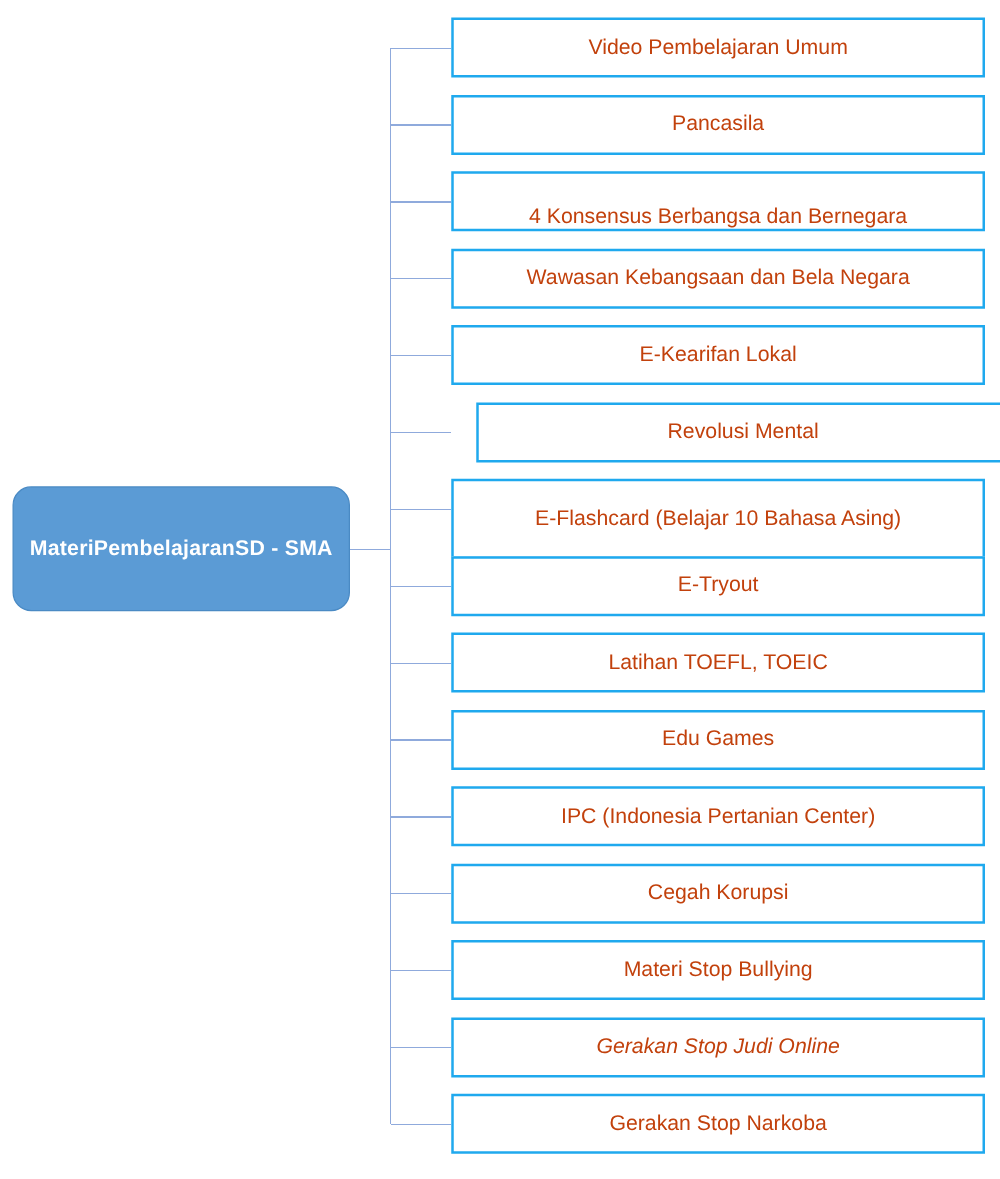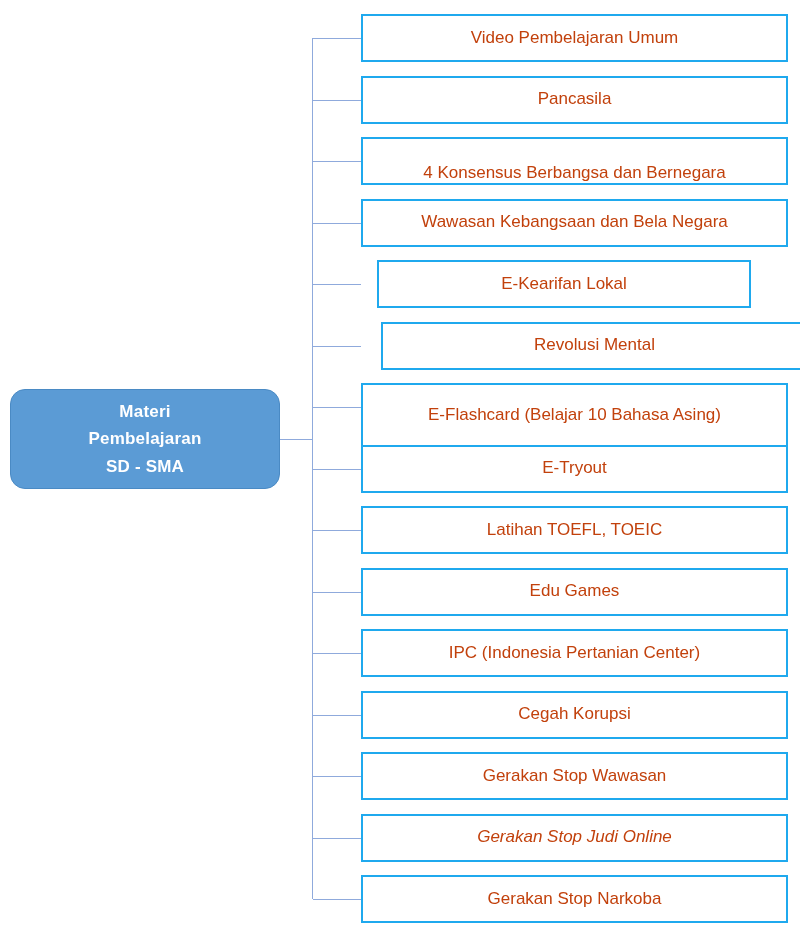--- a/index.html
+++ b/index.html
@@ -34,21 +34,20 @@
     position: absolute;
     left: 10px;
     top: 389px;
     width: 270px;
     height: 100px;
     box-sizing: border-box;
     background: #5B9BD5;
     border: 1px solid #4A8AC4;
     border-radius: 15px;
     display: flex;
-    flex-direction: column;
     align-items: center;
     justify-content: center;
     color: #ffffff;
     font-weight: bold;
     font-size: 17px;
     line-height: 1.6;
     text-align: center;
     letter-spacing: 0.2px;
     z-index: 3;
   }
@@ -115,21 +114,21 @@
       </div>
       <div class="child-node" style="top: 75.5px; left: 361px; width: 427px; height: 48px;">
         <span class="child-label">Pancasila</span>
       </div>
       <div class="child-node" style="top: 137px; left: 361px; width: 427px; height: 48px; align-items: flex-end;">
         <span class="child-label">4 Konsensus Berbangsa dan Bernegara</span>
       </div>
       <div class="child-node" style="top: 198.5px; left: 361px; width: 427px; height: 48px;">
         <span class="child-label">Wawasan Kebangsaan dan Bela Negara</span>
       </div>
-      <div class="child-node" style="top: 260px; left: 377px; width: 374px; height: 48px;">
+      <div class="child-node" style="top: 260px; left: 361px; width: 427px; height: 48px;">
         <span class="child-label">E-Kearifan Lokal</span>
       </div>
       <div class="child-node" style="top: 321.5px; left: 381px; width: 427px; height: 48px;">
         <span class="child-label">Revolusi Mental</span>
       </div>
       <div class="child-node" style="top: 383px; left: 361px; width: 427px; height: 64px;">
         <span class="child-label">E-Flashcard (Belajar 10 Bahasa Asing)</span>
       </div>
       <div class="child-node" style="top: 444.5px; left: 361px; width: 427px; height: 48px;">
         <span class="child-label">E-Tryout</span>
@@ -140,21 +139,21 @@
       <div class="child-node" style="top: 567.5px; left: 361px; width: 427px; height: 48px;">
         <span class="child-label">Edu Games</span>
       </div>
       <div class="child-node" style="top: 629px; left: 361px; width: 427px; height: 48px;">
         <span class="child-label">IPC (Indonesia Pertanian Center)</span>
       </div>
       <div class="child-node" style="top: 690.5px; left: 361px; width: 427px; height: 48px;">
         <span class="child-label">Cegah Korupsi</span>
       </div>
       <div class="child-node" style="top: 752px; left: 361px; width: 427px; height: 48px;">
-        <span class="child-label">Gerakan Stop Wawasan</span>
+        <span class="child-label">Materi Stop Bullying</span>
       </div>
       <div class="child-node" style="top: 813.5px; left: 361px; width: 427px; height: 48px; font-style: italic;">
         <span class="child-label">Gerakan Stop Judi Online</span>
       </div>
       <div class="child-node" style="top: 875px; left: 361px; width: 427px; height: 48px;">
         <span class="child-label">Gerakan Stop Narkoba</span>
       </div>
     </div>
 
 </div>

